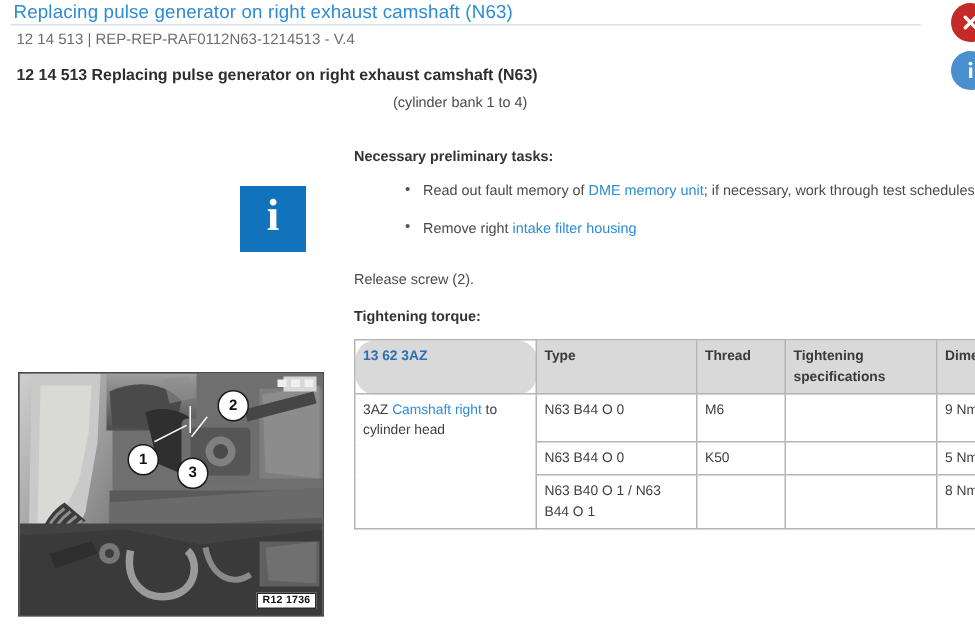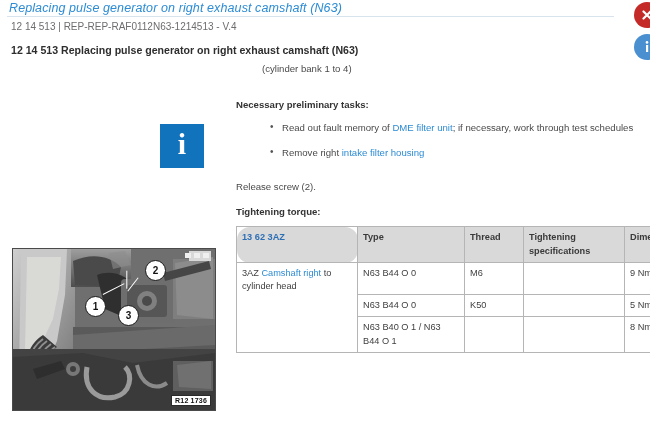--- a/index.html
+++ b/index.html
@@ -18,21 +18,20 @@
 
   
   .doc-title {
     position: absolute;
     left: 9px;
     top: 1px;
     font-size: 12.5px;
     color: #2d8cd4;
     white-space: nowrap;
     letter-spacing: 0.1px;
-    font-style: italic;
   }
   .title-rule {
     position: absolute;
     left: 7px;
     top: 16px;
     width: 607px;
     height: 1px;
     background: #d7e4ee;
   }
   .doc-ref {
@@ -319,21 +318,21 @@
 <div class="callout c3">3</div>
 
 <div class="content">
 
   <div class="cyl-bank">(cylinder bank 1 to 4)</div>
 
   <div class="prelim-title">Necessary preliminary tasks:</div>
 
   <ul class="prelim">
     <li>
-      <span>Read out fault memory of </span><a class="link">DME filter unit</a><span>; if necessary, work through test schedules</span>
+      <span>Read out fault memory of </span><a class="link">DME memory unit</a><span>; if necessary, work through test schedules</span>
     </li>
     <li>
       <span>Remove right </span><a class="link">intake filter housing</a>
     </li>
   </ul>
 
   <div class="para">Release screw (2).</div>
   <div class="para-bold">Tightening torque:</div>
 
   <table class="torque">

